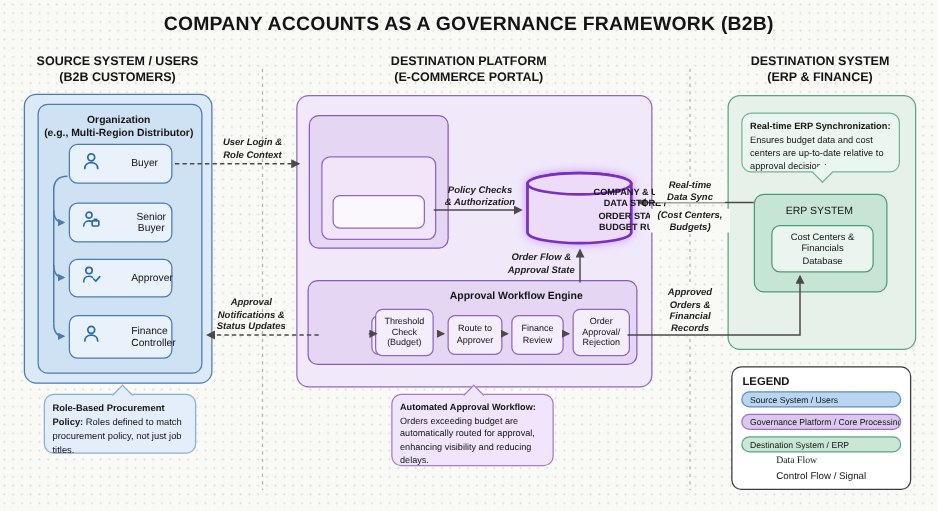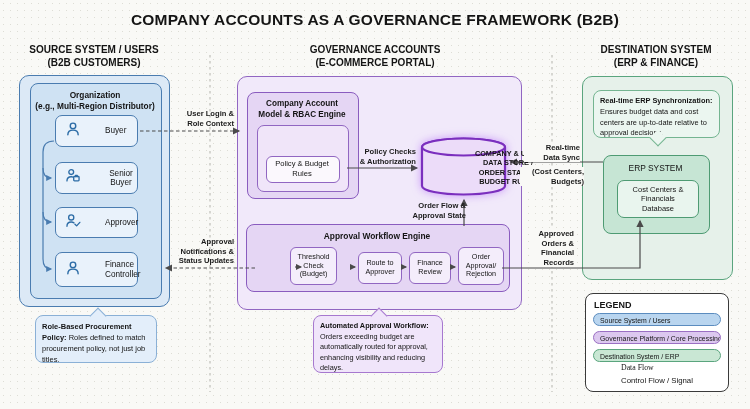--- a/index.html
+++ b/index.html
@@ -23,42 +23,42 @@
   .role-label{font-size:8.2px;line-height:9.5px;}
   
   .box-gov-outer{background:#f1e9fa;border:1.5px solid #9166c2;border-radius:10px;}
   .box-engine{background:#e5d6f4;border:1.3px solid #8a5cbf;border-radius:8px;}
   .engine-title{font-size:8.2px;font-weight:bold;line-height:10.5px;}
   .box-rbac{background:#f0e5f9;border:1.2px solid #9166c2;border-radius:7px;}
   .rbac-label{font-size:7.9px;font-weight:500;line-height:10px;}
   .box-policy{background:#fbf8fd;border:1.2px solid #9166c2;border-radius:6px;}
   .policy-label{font-size:7.6px;font-weight:500;line-height:9.5px;}
   .box-workflow{background:#e5d6f4;border:1.3px solid #8a5cbf;border-radius:8px;}
-  .wf-title{font-size:8.4px;font-weight:bold;}
+  .wf-title{font-size:8.4px;font-weight:bold;margin-left:36px;}
   .step{background:#f4edfb;border:1.1px solid #9166c2;border-radius:6px;display:flex;align-items:center;justify-content:center;}
   .step-label{font-size:7.2px;line-height:8.8px;}
   .cyl-text{font-size:7.3px;font-weight:bold;line-height:9.3px;}
   
   .box-dest-outer{background:#e6f1ea;border:1.5px solid #5aa57e;border-radius:10px;}
   .box-erp{background:#c6e5d4;border:1.4px solid #4e9b73;border-radius:8px;}
   .erp-title{font-size:8.4px;font-weight:normal;}
   .box-cost{background:#e9f5ee;border:1.2px solid #4e9b73;border-radius:7px;display:flex;align-items:center;justify-content:center;}
   .cost-label{font-size:7.5px;line-height:9.3px;text-align:center;}
   
   .note{border-radius:8px;font-size:7.5px;line-height:11px;padding:5px 6px;box-sizing:border-box;z-index:6;}
   .note b{font-weight:bold;}
   .note-blue{background:#e3eefa;border:1.2px solid #8ab0d6;}
   .note-purple{background:#f0e5fa;border:1.2px solid #a678cf;font-size:7.3px;line-height:10.6px;}
   .note-green{background:#ebf6f0;border:1.2px solid #74b591;font-size:7.4px;line-height:10.8px;}
   .tail{width:11px;height:11px;transform:rotate(45deg);position:absolute;}
   .tail-up-blue{background:#e3eefa;border-left:1.2px solid #8ab0d6;border-top:1.2px solid #8ab0d6;top:-6.5px;}
   .tail-up-purple{background:#f0e5fa;border-left:1.2px solid #a678cf;border-top:1.2px solid #a678cf;top:-6.5px;}
   .tail-down-green{background:#ebf6f0;border-right:1.2px solid #74b591;border-bottom:1.2px solid #74b591;bottom:-6.5px;}
   
-  .flow-label{font-size:7.6px;font-weight:600;line-height:9.6px;text-align:right;z-index:6;color:#1c1c1c;}
+  .flow-label{font-size:7.6px;font-weight:600;line-height:9.6px;text-align:center;z-index:6;color:#1c1c1c;font-style:italic;}
   .masked{background:#f9f9f6;}
   
   .legend{background:#ffffff;border:1.5px solid #3a3a3a;border-radius:8px;z-index:6;}
   .legend-title{font-size:9px;font-weight:bold;}
   .pill{width:128px;height:13px;line-height:13px;border-radius:7px;font-size:6.9px;padding-left:6px;box-sizing:border-box;white-space:nowrap;overflow:hidden;}
   .pill-source{background:#b9d5ef;border:1px solid #5b8cbf;}
   .pill-governance{background:#dcc8ef;border:1px solid #9a6fc3;}
   .pill-destination{background:#c9e7d4;border:1px solid #5aa57e;}
   .legend-flow-label{font-size:7.8px;}
   svg.layer{position:absolute;top:0;left:0;z-index:5;pointer-events:none;}
@@ -66,21 +66,21 @@
   .txtlayer{z-index:6;}
 </style>
 </head>
 <body>
 
 <div id="canvas">
 
   <div id="title" class="abs txtlayer">COMPANY ACCOUNTS AS A GOVERNANCE FRAMEWORK (B2B)</div>
   <div class="abs col-hdr pre ctr txtlayer" style="left:14px;top:43px;width:160px;">SOURCE SYSTEM / USERS
 (B2B CUSTOMERS)</div>
-  <div class="abs col-hdr pre ctr txtlayer" style="left:295px;top:43px;width:160px;">GOVERNANCE ACCOUNTS
+  <div class="abs col-hdr pre ctr txtlayer" style="left:295px;top:43px;width:160px;">DESTINATION PLATFORM
 (E-COMMERCE PORTAL)</div>
   <div class="abs col-hdr pre ctr txtlayer" style="left:576px;top:43px;width:160px;">DESTINATION SYSTEM
 (ERP &amp; FINANCE)</div>
 
   <div class="abs box-src-outer boxlayer" style="left:19px;top:75px;width:149px;height:230px;"></div>
   <div class="abs box-org boxlayer" style="left:30px;top:83px;width:130px;height:214px;"></div>
   <div class="abs org-title pre ctr txtlayer" style="left:32px;top:90px;width:126px;">Organization
 (e.g., Multi-Region Distributor)</div>
 
   <div class="abs role boxlayer" style="left:55px;top:115px;width:83px;height:32px;">
@@ -115,34 +115,30 @@
     <span class="role-label" style="width:48px;">Finance Controller</span>
   </div>
 
   <div class="abs note note-blue" style="left:35px;top:315px;width:122px;height:48px;">
     <div class="tail tail-up-blue" style="left:56px;"></div>
     <b>Role-Based Procurement Policy:</b><span> Roles defined to match procurement policy, not just job titles.</span>
   </div>
 
   <div class="abs box-gov-outer boxlayer" style="left:237px;top:76px;width:283px;height:232px;"></div>
   <div class="abs box-engine boxlayer" style="left:247px;top:92px;width:110px;height:105px;"></div>
-  <div class="abs engine-title pre ctr txtlayer" style="left:249px;top:99px;width:106px;">Company Account
-Model &amp; RBAC Engine</div>
   <div class="abs box-rbac boxlayer" style="left:257px;top:125px;width:90px;height:65px;"></div>
   <div class="abs box-policy boxlayer" style="left:266px;top:156px;width:72px;height:25px;"></div>
-  <div class="abs policy-label pre ctr txtlayer" style="left:267px;top:159px;width:70px;">Policy &amp; Budget
-Rules</div>
 
   <div class="abs box-workflow boxlayer" style="left:246px;top:224px;width:262px;height:66px;"></div>
   <div class="abs wf-title ctr txtlayer" style="left:246px;top:231px;width:262px;">Approval Workflow Engine</div>
   <div class="abs step boxlayer" style="left:257px;top:252px;width:37px;height:30px;margin-left:40px;">
       <span class="step-label pre ctr">Cart
 Building</span>
     </div>
-  <div class="abs step boxlayer" style="left:290px;top:247px;width:45px;height:36px;">
+  <div class="abs step boxlayer" style="left:300px;top:247px;width:45px;height:36px;">
       <span class="step-label pre ctr">Threshold
 Check
 (Budget)</span>
     </div>
   <div class="abs step boxlayer" style="left:358px;top:252px;width:42px;height:30px;">
       <span class="step-label pre ctr">Route to
 Approver</span>
     </div>
   <div class="abs step boxlayer" style="left:409px;top:252px;width:40px;height:30px;">
       <span class="step-label pre ctr">Finance

